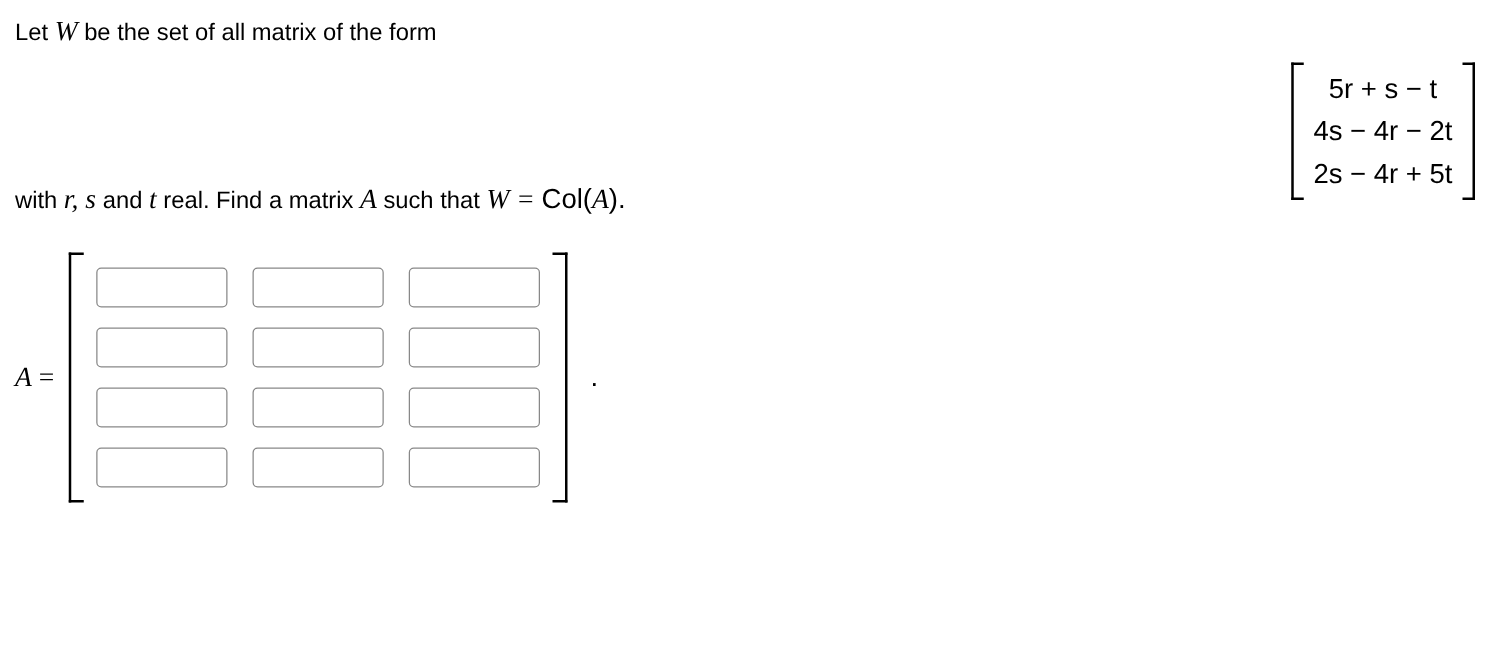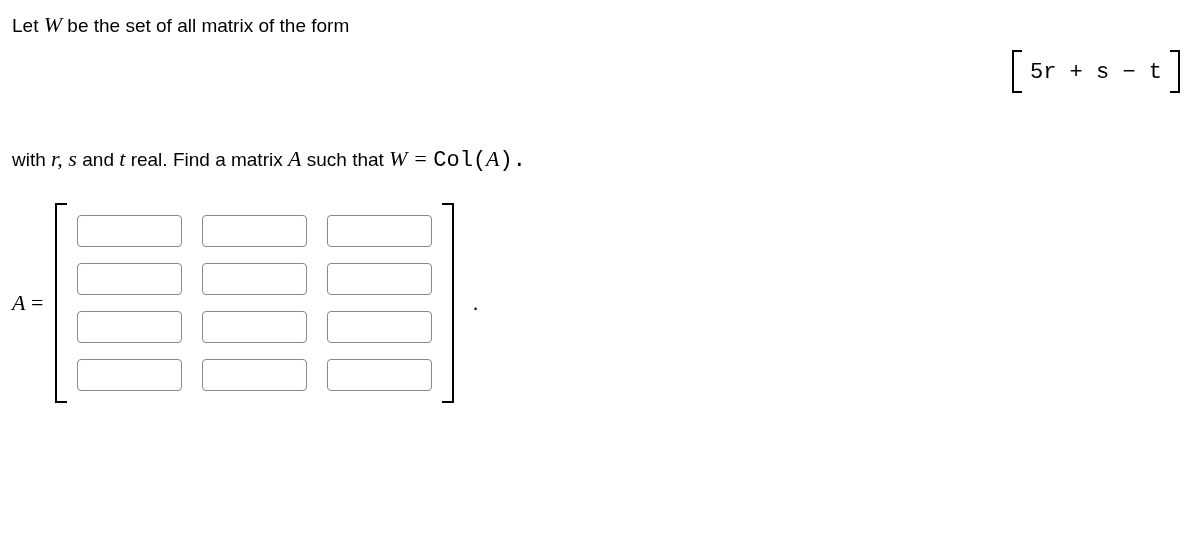--- a/index.html
+++ b/index.html
@@ -19,21 +19,21 @@
     }
     .line1 {
       margin-bottom: 4px;
     }
     .math-italic {
       font-family: 'Times New Roman', serif;
       font-style: italic;
       font-size: 22px;
     }
     .math {
-      font-family: Liberation Mono, monospace;
+      font-family: Liberation Sans, sans-serif;
       font-size: 22px;
     }
     .vector-display {
       position: absolute;
       right: 20px;
       top: 50px;
       font-family: 'Times New Roman', serif;
       font-size: 22px;
     }
     .vec-cell {
@@ -120,20 +120,22 @@
 
 <div class="line1">
   <span>Let </span><span class="math-italic">W</span><span> be the set of all matrix of the form</span>
 </div>
 
 <div class="vector-display">
   <div class="vec-wrapper">
     <div class="vec-bracket-left"></div>
     <div class="vec-col">
       <div class="vec-cell"><span class="math">5r + s − t</span></div>
+      <div class="vec-cell"><span class="math">4s − 4r − 2t</span></div>
+      <div class="vec-cell"><span class="math">2s − 4r + 5t</span></div>
     </div>
     <div class="vec-bracket-right"></div>
   </div>
 </div>
 
 <div class="line2">
   <span>with </span><span class="math-italic">r, s </span><span>and </span><span class="math-italic">t</span><span> real. Find a matrix </span><span class="math-italic">A</span><span> such that </span><span class="math-italic">W = </span><span class="math">Col(</span><span class="math-italic">A</span><span class="math">).</span>
 </div>
 
 <div class="answer-area">

